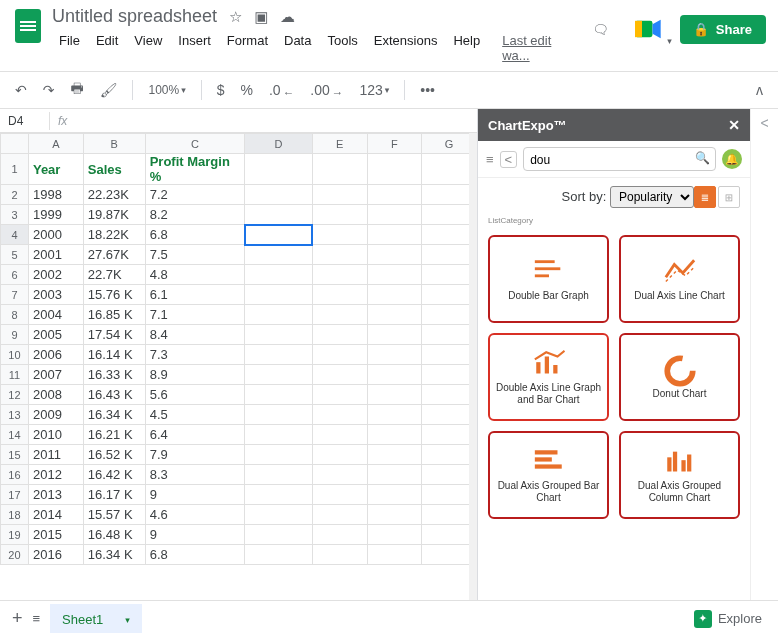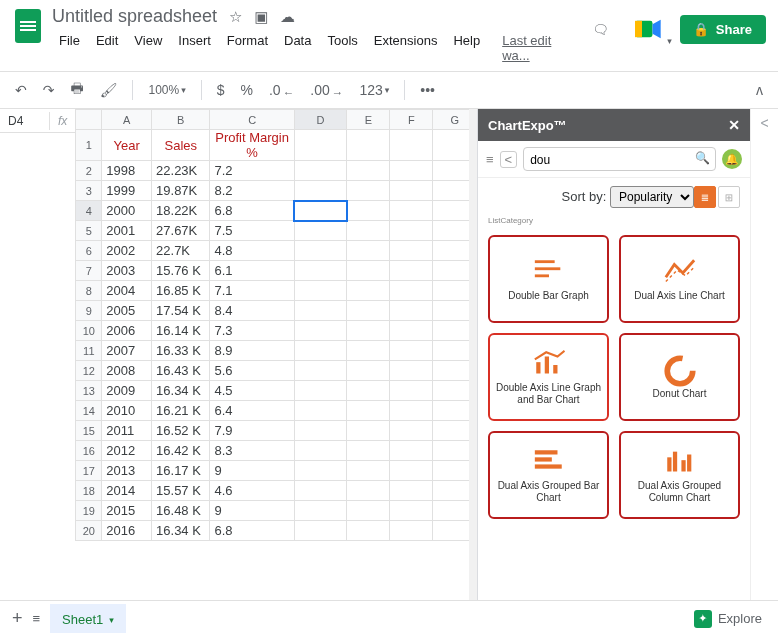--- a/index.html
+++ b/index.html
@@ -18,31 +18,31 @@
   .header-right { display: flex; align-items: center; gap: 14px; padding-top: 6px; }
   .icon-btn { width: 34px; height: 34px; display:flex; align-items:center; justify-content:center; color:#5f6368; cursor:pointer; border-radius:50%; }
   .meet { width:34px; height:34px; display:flex; align-items:center; justify-content:center; position:relative; }
   .meet svg { width:28px; height:22px; }
   .share-btn { background:#0f9d58; color:#fff; border:none; border-radius:4px; padding:7px 14px; font-weight:bold; font-size:13px; display:flex; align-items:center; gap:6px; cursor:pointer;}
   .toolbar { display:flex; align-items:center; padding:4px 10px; border-top:1px solid #e0e0e0; border-bottom:1px solid #e0e0e0; gap:6px; height:38px;}
   .tb { padding:4px 5px; color:#5f6368; cursor:pointer; font-size:14px; display:flex; align-items:center; gap:2px;}
   .tb.sep { border-left:1px solid #dadce0; height:20px; padding:0; margin:0 4px;}
   .zoom { font-size:12px;}
   .main-area { display:flex; flex:1; overflow:hidden; }
-  .sheet-area { flex:1; display:flex; border-right:1px solid #dadce0;}
+  .sheet-area { flex:1; display:flex; flex-direction:column; border-right:1px solid #dadce0;}
   .fx-row { display:flex; align-items:center; border-bottom:1px solid #e0e0e0; height:24px; }
   .name-box { width:50px; padding:2px 8px; border-right:1px solid #e0e0e0; font-size:12px; color:#3c4043;}
   .fx { font-style:italic; color:#9aa0a6; padding:0 8px; font-size:12px;}
   .grid-wrap { flex:1; overflow:hidden; position:relative; }
   table.grid { border-collapse:collapse; width:100%; font-size:13px; }
   .grid th, .grid td { border:1px solid #e0e0e0; height:20px; text-align:left; padding:0 4px; }
   .grid thead th { background:#f8f9fa; text-align:center; font-weight:normal; color:#5f6368; font-size:11px; }
   .grid .rowhdr { background:#f8f9fa; text-align:center; width:28px; font-size:11px; color:#5f6368;}
   .colA{width:55px;} .colB{width:62px;} .colC{width:100px;} .colD{width:68px;} .colE{width:55px;} .colF{width:55px;} .colG{width:55px;}
-  .grid td.hdr-cell { font-weight:normal; color:#b91c1c;text-align:center; }
+  .grid td.hdr-cell { font-weight:bold; color:#15803d; }
   .sel-cell { outline:2px solid #1a73e8; outline-offset:-1px; }
   .hl-row .rowhdr, thead th.hl { background:#e8eaed; }
   .side-panel { width:272px; display:flex; flex-direction:column; background:#fff;}
   .sp-header { background:#58595b; color:#fff; display:flex; align-items:center; justify-content:space-between; padding:8px 10px; font-size:13px; font-weight:bold;}
   .sp-close { color:#fff; cursor:pointer; font-size:14px;}
   .sp-search { display:flex; align-items:center; gap:6px; padding:6px 8px; border-bottom:1px solid #eee;}
   .sp-search .ham { color:#888; cursor:pointer;}
   .sp-search .back { color:#888; cursor:pointer; border:1px solid #ccc; border-radius:3px; padding:0 4px;}
   .sp-search input { flex:1; border:1px solid #ccc; border-radius:4px; padding:5px 22px 3px 6px; font-size:12px;}
   .search-wrap { position:relative; flex:1; display:flex;}
@@ -54,21 +54,21 @@
   .vt { width:22px;height:22px;border:1px solid #ccc;display:flex;align-items:center;justify-content:center;font-size:10px;color:#aaa;cursor:pointer;border-radius:2px;}
   .vt.active{background:#e8702a;color:#fff;border-color:#e8702a;}
   .vt-labels{display:flex;font-size:8px;color:#888;padding:0 10px 4px;}
   .chart-grid { display:grid; grid-template-columns:1fr 1fr; gap:10px; padding:6px 10px;}
   .chart-card { border:2px solid #b91c1c; border-radius:6px; padding:8px 4px; display:flex; flex-direction:column; align-items:center; gap:6px; cursor:pointer; height:88px; justify-content:center;}
   .chart-card.sel{border:2px solid #d93025;}
   .chart-card .ci { width:34px;height:28px; color:#e8702a;}
   .chart-card .lbl { font-size:10px; text-align:center; color:#333; line-height:1.2;}
   .footer { display:flex; align-items:center; border-top:1px solid #e0e0e0; height:36px;}
   .ft-left{display:flex;align-items:center;gap:10px;padding:0 12px;}
-  .ft-tab{background:#e8f0fe;border-top:2px solid transparent;padding:6px 12px;color:#188038;font-size:13px;display:flex;align-items:center;gap:6px;}
+  .ft-tab{background:#e8f0fe;border-top:2px solid transparent;padding:6px 12px;color:#188038;font-size:13px;display:flex;align-items:center;gap:22px;}
   .ft-right{margin-left:auto;display:flex;align-items:center;gap:6px;padding-right:16px;color:#5f6368;font-size:13px;}
   .explore-ico{width:18px;height:18px;background:#0f9d58;border-radius:3px;display:flex;align-items:center;justify-content:center;color:#fff;font-size:11px;}
   .caret{font-size:9px;}
   .scroll-hint{position:absolute;right:0;top:0;bottom:0;width:8px;background:#f1f1f1;}
   .side-rail{width:28px;border-left:1px solid #eee;display:flex;justify-content:center;padding-top:6px;}
   .rail-chev{color:#9aa0a6;font-size:14px;cursor:pointer;}
   .mid{display:flex;flex:1;overflow:hidden;}
 </style>
 </head>
 <body>

